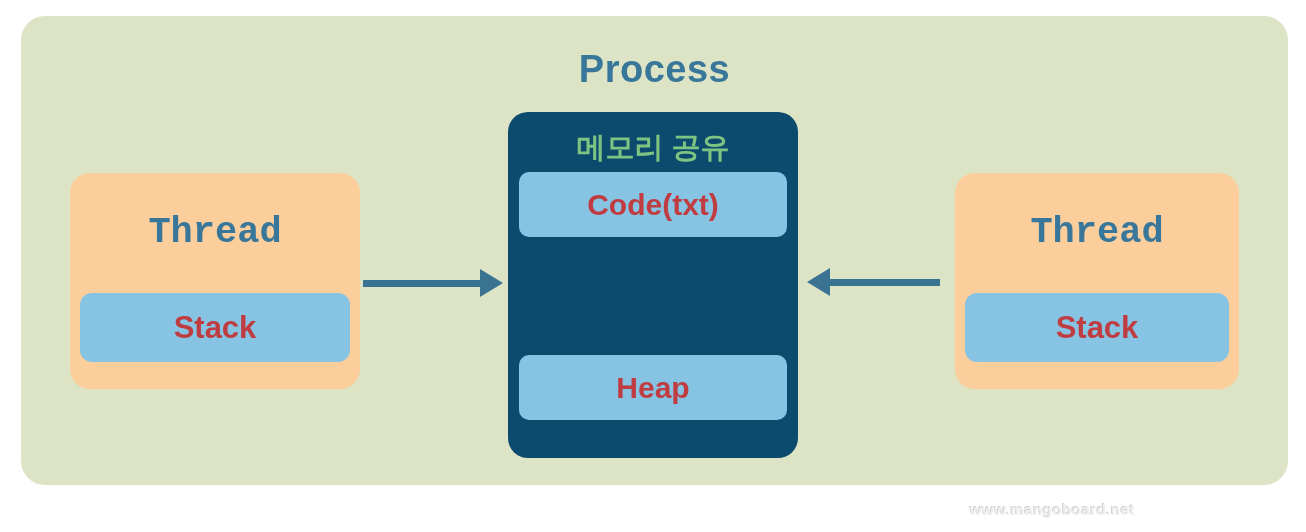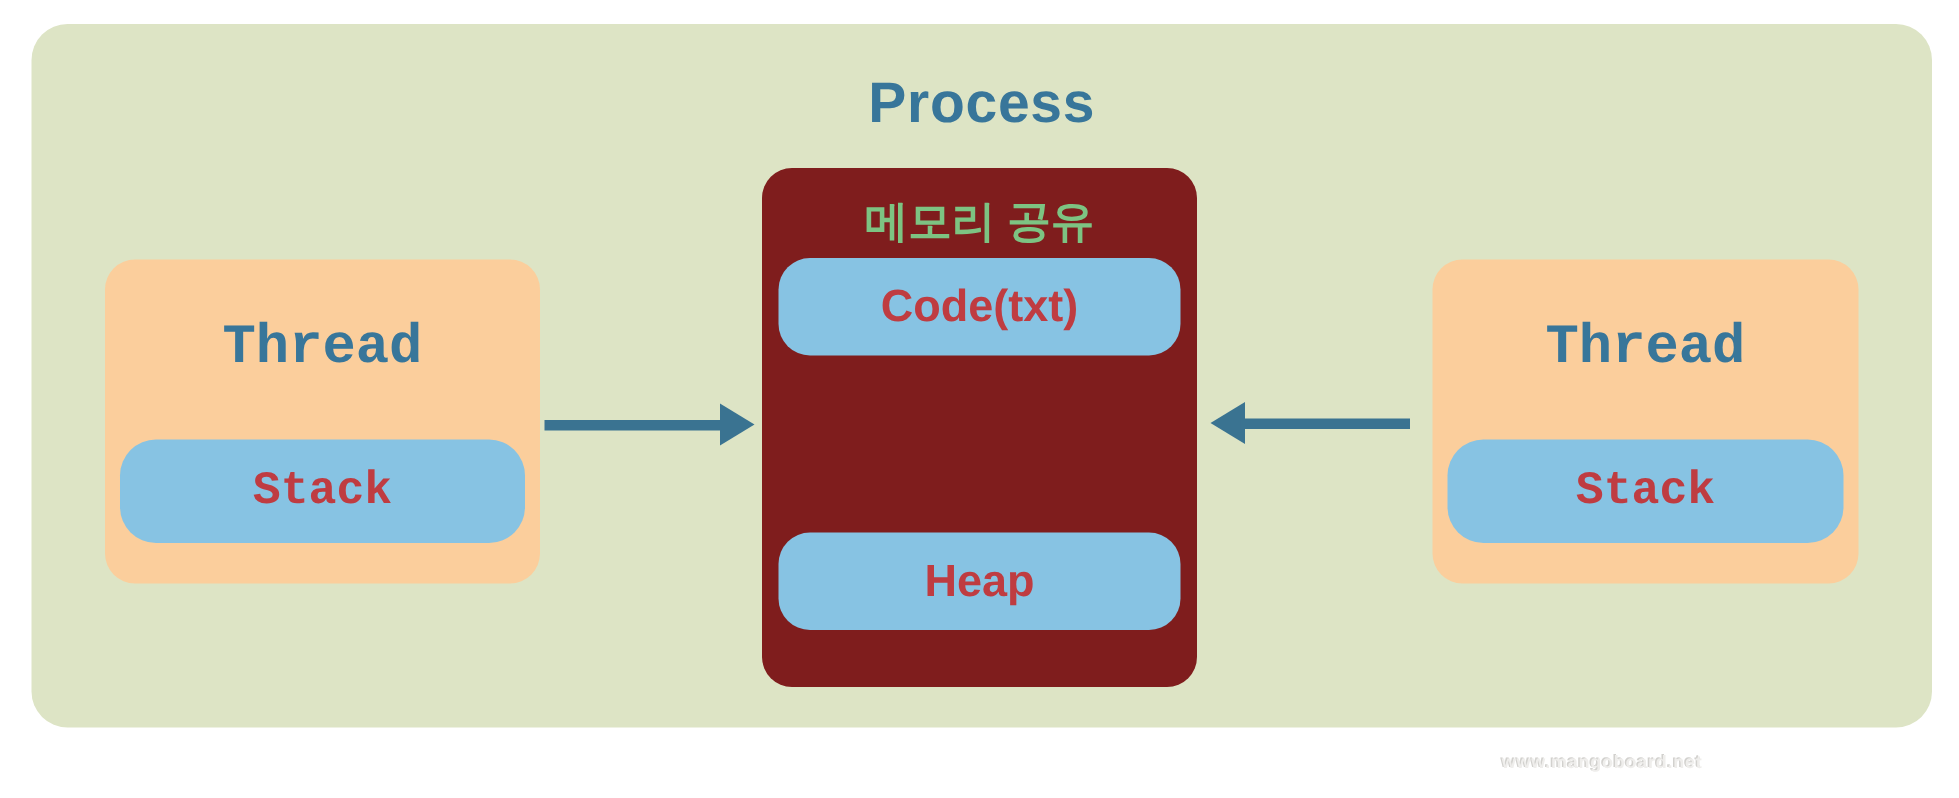--- a/index.html
+++ b/index.html
@@ -44,47 +44,46 @@
     text-align: center;
     font-size: 37px; font-weight: bold;
     color: #38769a;
     font-family: Liberation Mono, monospace;
   }
   .stack-pill {
     position: absolute;
     left: 10px; right: 10px; bottom: 27px;
     height: 69px;
     background: #87c3e3;
-    border-radius: 24px;
+    border-radius: 12px;
     display: flex; align-items: center; justify-content: center;
     font-size: 31px; font-weight: bold;
     color: #bf3c41;
-    font-family: Liberation Mono, monospace;
   }
 
   
   .memory-box {
     position: absolute;
     left: 487px; top: 96px;
     width: 290px; height: 346px;
-    background: #7f1d1d;
+    background: #0c4a6e;
     border-radius: 20px;
   }
   .memory-title {
     position: absolute;
     top: 16px; left: 0; width: 100%;
     text-align: center;
     font-size: 29px; font-weight: bold;
     color: #7dc382;
   }
   .mem-pill {
     position: absolute;
     left: 11px; width: 268px; height: 65px;
     background: #87c3e3;
-    border-radius: 21px;
+    border-radius: 10px;
     display: flex; align-items: center; justify-content: center;
     font-size: 30px; font-weight: bold;
     color: #bf3c41;
   }
   .mem-pill.p0 { top: 60px; }
   .mem-pill.p1 { top: 148px; }
   .mem-pill.p2 { top: 243px; }
 
   
   .arrow { position: absolute; }
@@ -108,21 +107,21 @@
 
   
   .footer-left, .footer-right {
     position: absolute;
     font-weight: bold;
     color: #efeeec;
     text-shadow: -1px -1px 0 #d2d1ce, 1px 1px 1px #ffffff;
     letter-spacing: 0.5px;
   }
   .footer-left  { left: 25px;  top: 503px; font-size: 15px; }
-  .footer-right { right: 21px; top: 501px; font-size: 12px; }
+  .footer-right { right: 21px; top: 501px; font-size: 15px; }
 </style>
 </head>
 <body>
 
 <div class="stage">
 
   <div class="process-box">
 
     <div class="process-title">Process</div>
 

